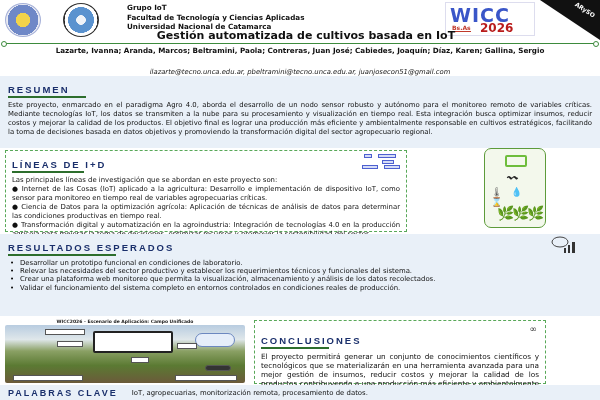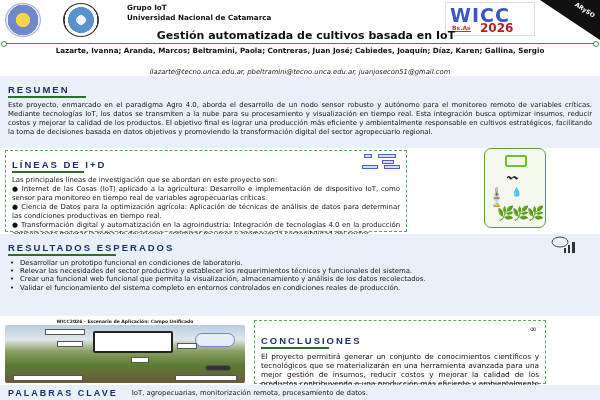--- a/index.html
+++ b/index.html
@@ -64,20 +64,21 @@
   .kw { font-size: 6.9px; color: #111; }
 </style>
 </head>
 <body>
 
 <div class="header">
   <div class="logo logo1"></div>
   <div class="logo logo2"></div>
   <div class="org">
     <div>Grupo IoT</div>
+    <div>Facultad de Tecnología y Ciencias Aplicadas</div>
     <div>Universidad Nacional de Catamarca</div>
   </div>
   <div class="wicc">
     <div class="big">WICC</div>
     <div class="bsas">Bs.As</div>
     <div class="year">2026</div>
   </div>
   <div class="corner"></div>
   <div class="corner-label">ARySO</div>
 </div>
@@ -127,21 +128,21 @@
   </div>
   <svg class="res-icon" viewBox="0 0 26 18">
     <ellipse cx="10" cy="6" rx="8" ry="5" fill="none" stroke="#444" stroke-width="1"></ellipse>
     <rect x="14" y="12" width="2" height="5" fill="#333"></rect>
     <rect x="18" y="9" width="2" height="8" fill="#333"></rect>
     <rect x="22" y="6" width="3" height="11" fill="#333"></rect>
   </svg>
   <ul class="res-list">
     <li>Desarrollar un prototipo funcional en condiciones de laboratorio.</li>
     <li>Relevar las necesidades del sector productivo y establecer los requerimientos técnicos y funcionales del sistema.</li>
-    <li>Crear una funcional web funcional que permita la visualización, almacenamiento y análisis de los datos recolectados.</li>
+    <li>Crear una plataforma web monitoreo que permita la visualización, almacenamiento y análisis de los datos recolectados.</li>
     <li>Validar el funcionamiento del sistema completo en entornos controlados en condiciones reales de producción.</li>
   </ul>
 </div>
 
 <div class="scenario">
   <div class="scenario-title">WICC2026 - Escenario de Aplicación: Campo Unificado</div>
   <div class="scenario-img">
     <div class="tag" style="left:40px;top:4px;width:40px"></div>
     <div class="screen"></div>
     <div class="cloud"></div>

